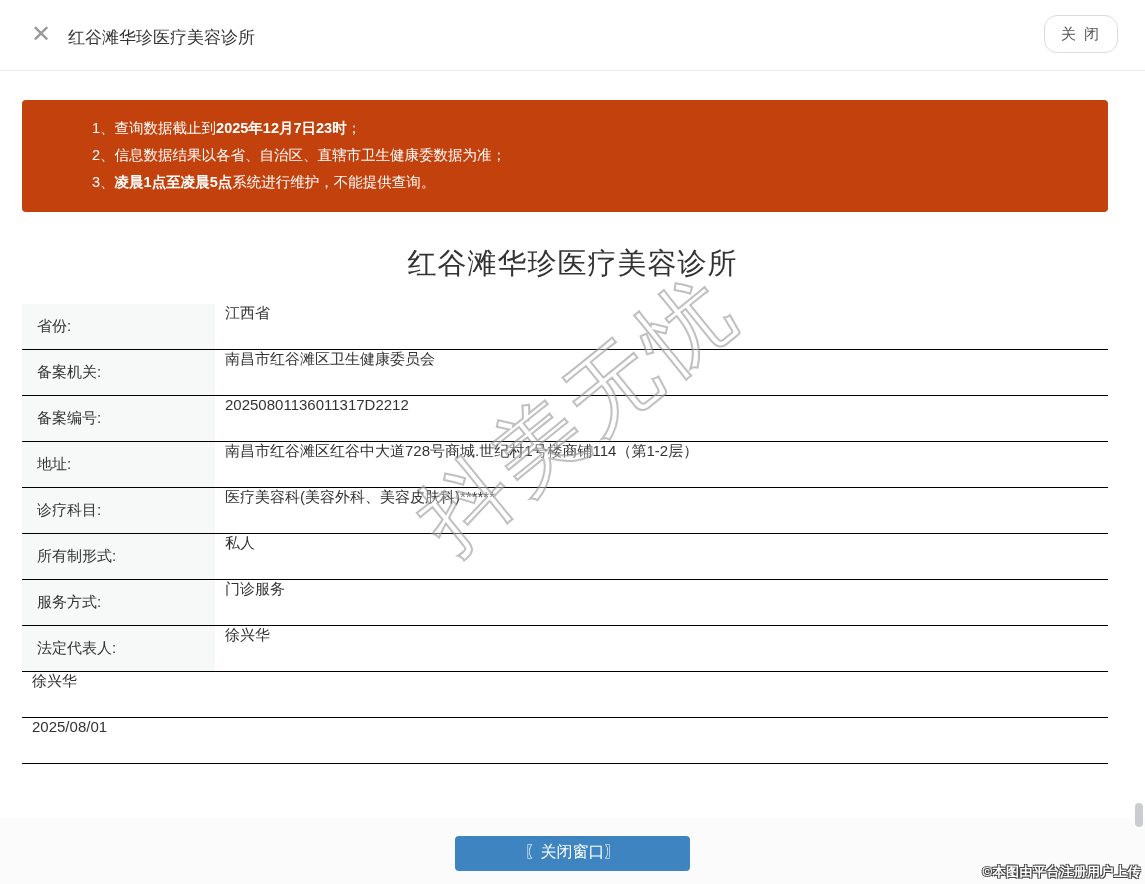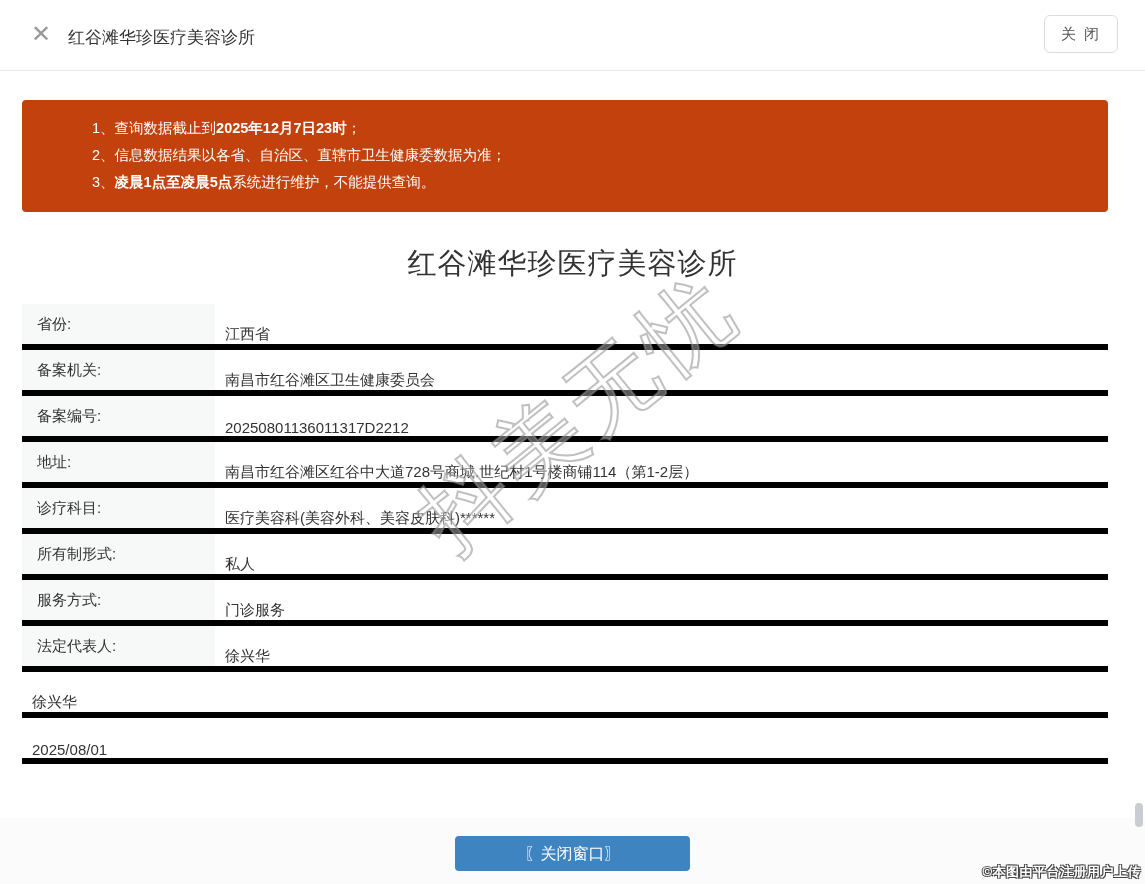--- a/index.html
+++ b/index.html
@@ -33,21 +33,21 @@
     position: absolute;
     left: 68px; top: 26px;
     font-size: 17px;
     color: #333;
   }
   .close-btn {
     position: absolute;
     right: 27px; top: 15px;
     width: 74px; height: 38px;
     border: 1px solid #dcdcdc;
-    border-radius: 6px;
+    border-radius: 13px;
     background: #fff;
     color: #555;
     font-size: 15px;
     text-align: center;
     line-height: 36px;
     letter-spacing: 2px;
     cursor: pointer;
   }
 
   
@@ -73,22 +73,22 @@
   }
 
   
   .detail-table {
     margin: 20px 37px 0 22px;
     width: 1086px;
   }
   .row {
     display: flex;
     height: 46px;
-    border-bottom: 6px solid #000000;
-    align-items: flex-end;
+    border-bottom: 1px solid #000000;
+    align-items: flex-start;
     font-size: 15px;
   }
   .row .label {
     width: 193px;
     align-self: stretch;
     display: flex;
     align-items: center;
     background: #f7f8f8;
     padding-left: 15px;
     color: #333;
@@ -111,21 +111,21 @@
     left: 455px; top: 18px;
     width: 235px; height: 35px;
     background: #3e84c1;
     border: none;
     border-radius: 4px;
     color: #ffffff;
     font-size: 16px;
     text-align: center;
     line-height: 35px;
     cursor: pointer;
-    font-family: Liberation Serif, serif;
+    font-family: Liberation Mono, monospace;
   }
 
   
   .watermark {
     position: absolute;
     left: 358px; top: 355px;
     width: 440px;
     text-align: center;
     transform: rotate(-39deg);
     font-size: 88px;

